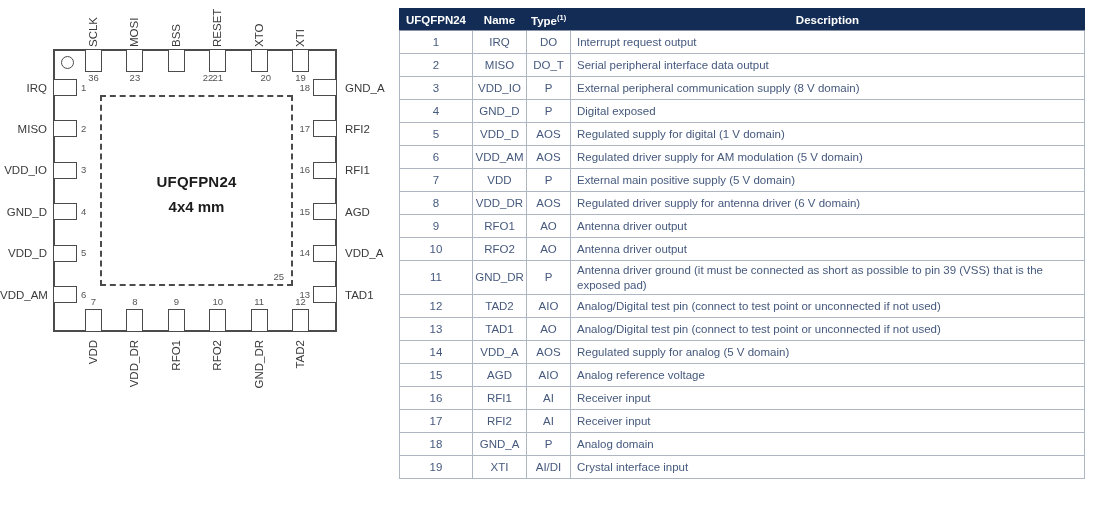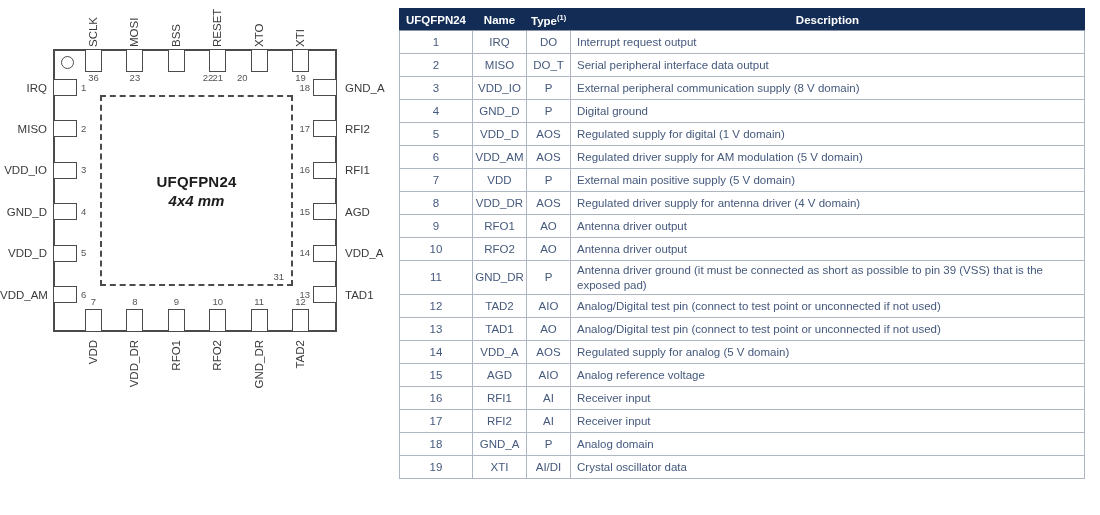--- a/index.html
+++ b/index.html
@@ -15,21 +15,21 @@
   body{font-family:"Liberation Sans", sans-serif;}
   #canvas{position:relative;width:1100px;height:515px;background:#fff;overflow:hidden;}
 
   
   #diagram{position:absolute;left:0;top:0;width:400px;height:515px;}
   .chip{position:absolute;border:2px solid var(--line);background:#fff;}
   .pin1-circle{position:absolute;border:1.5px solid var(--line);border-radius:50%;background:#fff;}
   .epad{position:absolute;border:2px dashed var(--line);}
   .chip-center{position:absolute;text-align:center;color:#1c1c1c;}
   .chip-title{font-size:15px;font-weight:bold;letter-spacing:.2px;}
-  .chip-sub{font-size:15px;font-weight:bold;margin-top:2px;font-style:italic;}
+  .chip-sub{font-size:15px;font-weight:bold;margin-top:8px;}
   .pad{position:absolute;border:1.6px solid var(--line);background:#fff;}
   .pin-num{position:absolute;font-size:9.5px;color:var(--pin-num);line-height:10px;}
   .side-label{position:absolute;font-size:11.5px;color:var(--diagram-text);line-height:14px;white-space:nowrap;}
   .v-label{position:absolute;font-size:11.5px;color:var(--diagram-text);height:13px;line-height:13px;white-space:nowrap;transform:rotate(-90deg);transform-origin:0 100%;}
   .epad-num{position:absolute;font-size:9.5px;color:var(--pin-num);text-align:right;}
 
   
   #pin-table-wrap{position:absolute;left:399px;top:8px;width:686px;}
   table{width:100%;border-collapse:collapse;table-layout:fixed;font-size:11.5px;color:var(--table-text);}
   thead th{background:var(--header-bg);color:#ffffff;font-weight:bold;height:22px;padding:2px 4px;border:1px solid var(--header-bg);border-bottom:1.5px solid #8a94a6;text-align:center;font-size:11.5px;}
@@ -40,40 +40,40 @@
 </style>
 </head>
 <body>
 
 <div id="canvas">
 
   <div id="diagram">
     <div class="chip" style="left:53px;top:49px;width:284px;height:283px;"></div>
     <div class="pin1-circle" style="left:61px;top:56px;width:13px;height:13px;"></div>
     <div class="epad" style="left:100px;top:95px;width:193px;height:191px;"></div>
-    <div class="epad-num" style="left:258px;top:271px;width:26px;">31</div>
+    <div class="epad-num" style="left:258px;top:271px;width:26px;">25</div>
     <div class="chip-center" style="left:100px;top:173px;width:193px;">
       <div class="chip-title">UFQFPN24</div>
       <div class="chip-sub">4x4 mm</div>
     </div>
     <div id="pins-layer">
         <div class="pad" style="left: 85px; top: 49px; width: 17px; height: 23px;"></div>
         <div class="pin-num" style="left: 81.5px; top: 73px; width: 24px; text-align: center;">36</div>
         <div class="v-label" style="left: 100px; top: 34px; width: 48px; text-align: left;">SCLK</div>
         <div class="pad" style="left: 126.4px; top: 49px; width: 17px; height: 23px;"></div>
         <div class="pin-num" style="left: 122.9px; top: 73px; width: 24px; text-align: center;">23</div>
         <div class="v-label" style="left: 141.4px; top: 34px; width: 48px; text-align: left;">MOSI</div>
         <div class="pad" style="left: 167.8px; top: 49px; width: 17px; height: 23px;"></div>
         <div class="pin-num" style="left: 160px; top: 73px; width: 24px; text-align: center; margin-left: 36px;">22</div>
         <div class="v-label" style="left: 182.8px; top: 34px; width: 48px; text-align: left;">BSS</div>
         <div class="pad" style="left: 209.2px; top: 49px; width: 17px; height: 23px;"></div>
         <div class="pin-num" style="left: 205.7px; top: 73px; width: 24px; text-align: center;">21</div>
         <div class="v-label" style="left: 224.2px; top: 34px; width: 48px; text-align: left;">RESET</div>
         <div class="pad" style="left: 250.6px; top: 49px; width: 17px; height: 23px;"></div>
-        <div class="pin-num" style="left: 237px; top: 73px; width: 24px; text-align: left;">20</div>
+        <div class="pin-num" style="left: 247px; top: 73px; width: 24px; text-align: right;">20</div>
         <div class="v-label" style="left: 265.6px; top: 34px; width: 48px; text-align: left;">XTO</div>
         <div class="pad" style="left: 292px; top: 49px; width: 17px; height: 23px;"></div>
         <div class="pin-num" style="left: 288.5px; top: 73px; width: 24px; text-align: center;">19</div>
         <div class="v-label" style="left: 307px; top: 34px; width: 48px; text-align: left;">XTI</div>
         <div class="pad" style="left: 85px; top: 309px; width: 17px; height: 23px;"></div>
         <div class="pin-num" style="left: 81.5px; top: 297px; width: 24px; text-align: center;">7</div>
         <div class="v-label" style="left: 100px; top: 382px; width: 55px; text-align: right;">VDD</div>
         <div class="pad" style="left: 126.4px; top: 309px; width: 17px; height: 23px;"></div>
         <div class="pin-num" style="left: 122.9px; top: 297px; width: 24px; text-align: center;">8</div>
         <div class="v-label" style="left: 141.4px; top: 382px; width: 55px; text-align: right;">VDD_DR</div>
@@ -160,21 +160,21 @@
           <tr>
             <td class="c">3</td>
             <td class="c">VDD_IO</td>
             <td class="c">P</td>
             <td class="desc">External peripheral communication supply (8 V domain)</td>
           </tr>
           <tr>
             <td class="c">4</td>
             <td class="c">GND_D</td>
             <td class="c">P</td>
-            <td class="desc">Digital ground</td>
+            <td class="desc">Digital exposed</td>
           </tr>
           <tr>
             <td class="c">5</td>
             <td class="c">VDD_D</td>
             <td class="c">AOS</td>
             <td class="desc">Regulated supply for digital (1 V domain)</td>
           </tr>
           <tr>
             <td class="c">6</td>
             <td class="c">VDD_AM</td>
@@ -184,21 +184,21 @@
           <tr>
             <td class="c">7</td>
             <td class="c">VDD</td>
             <td class="c">P</td>
             <td class="desc">External main positive supply (5 V domain)</td>
           </tr>
           <tr>
             <td class="c">8</td>
             <td class="c">VDD_DR</td>
             <td class="c">AOS</td>
-            <td class="desc">Regulated driver supply for antenna driver (4 V domain)</td>
+            <td class="desc">Regulated driver supply for antenna driver (6 V domain)</td>
           </tr>
           <tr>
             <td class="c">9</td>
             <td class="c">RFO1</td>
             <td class="c">AO</td>
             <td class="desc">Antenna driver output</td>
           </tr>
           <tr>
             <td class="c">10</td>
             <td class="c">RFO2</td>
@@ -250,19 +250,19 @@
           <tr>
             <td class="c">18</td>
             <td class="c">GND_A</td>
             <td class="c">P</td>
             <td class="desc">Analog domain</td>
           </tr>
           <tr>
             <td class="c">19</td>
             <td class="c">XTI</td>
             <td class="c">AI/DI</td>
-            <td class="desc">Crystal oscillator data</td>
+            <td class="desc">Crystal interface input</td>
           </tr>
         </tbody>
     </table>
   </div>
 
 </div>
 
 </body></html>

